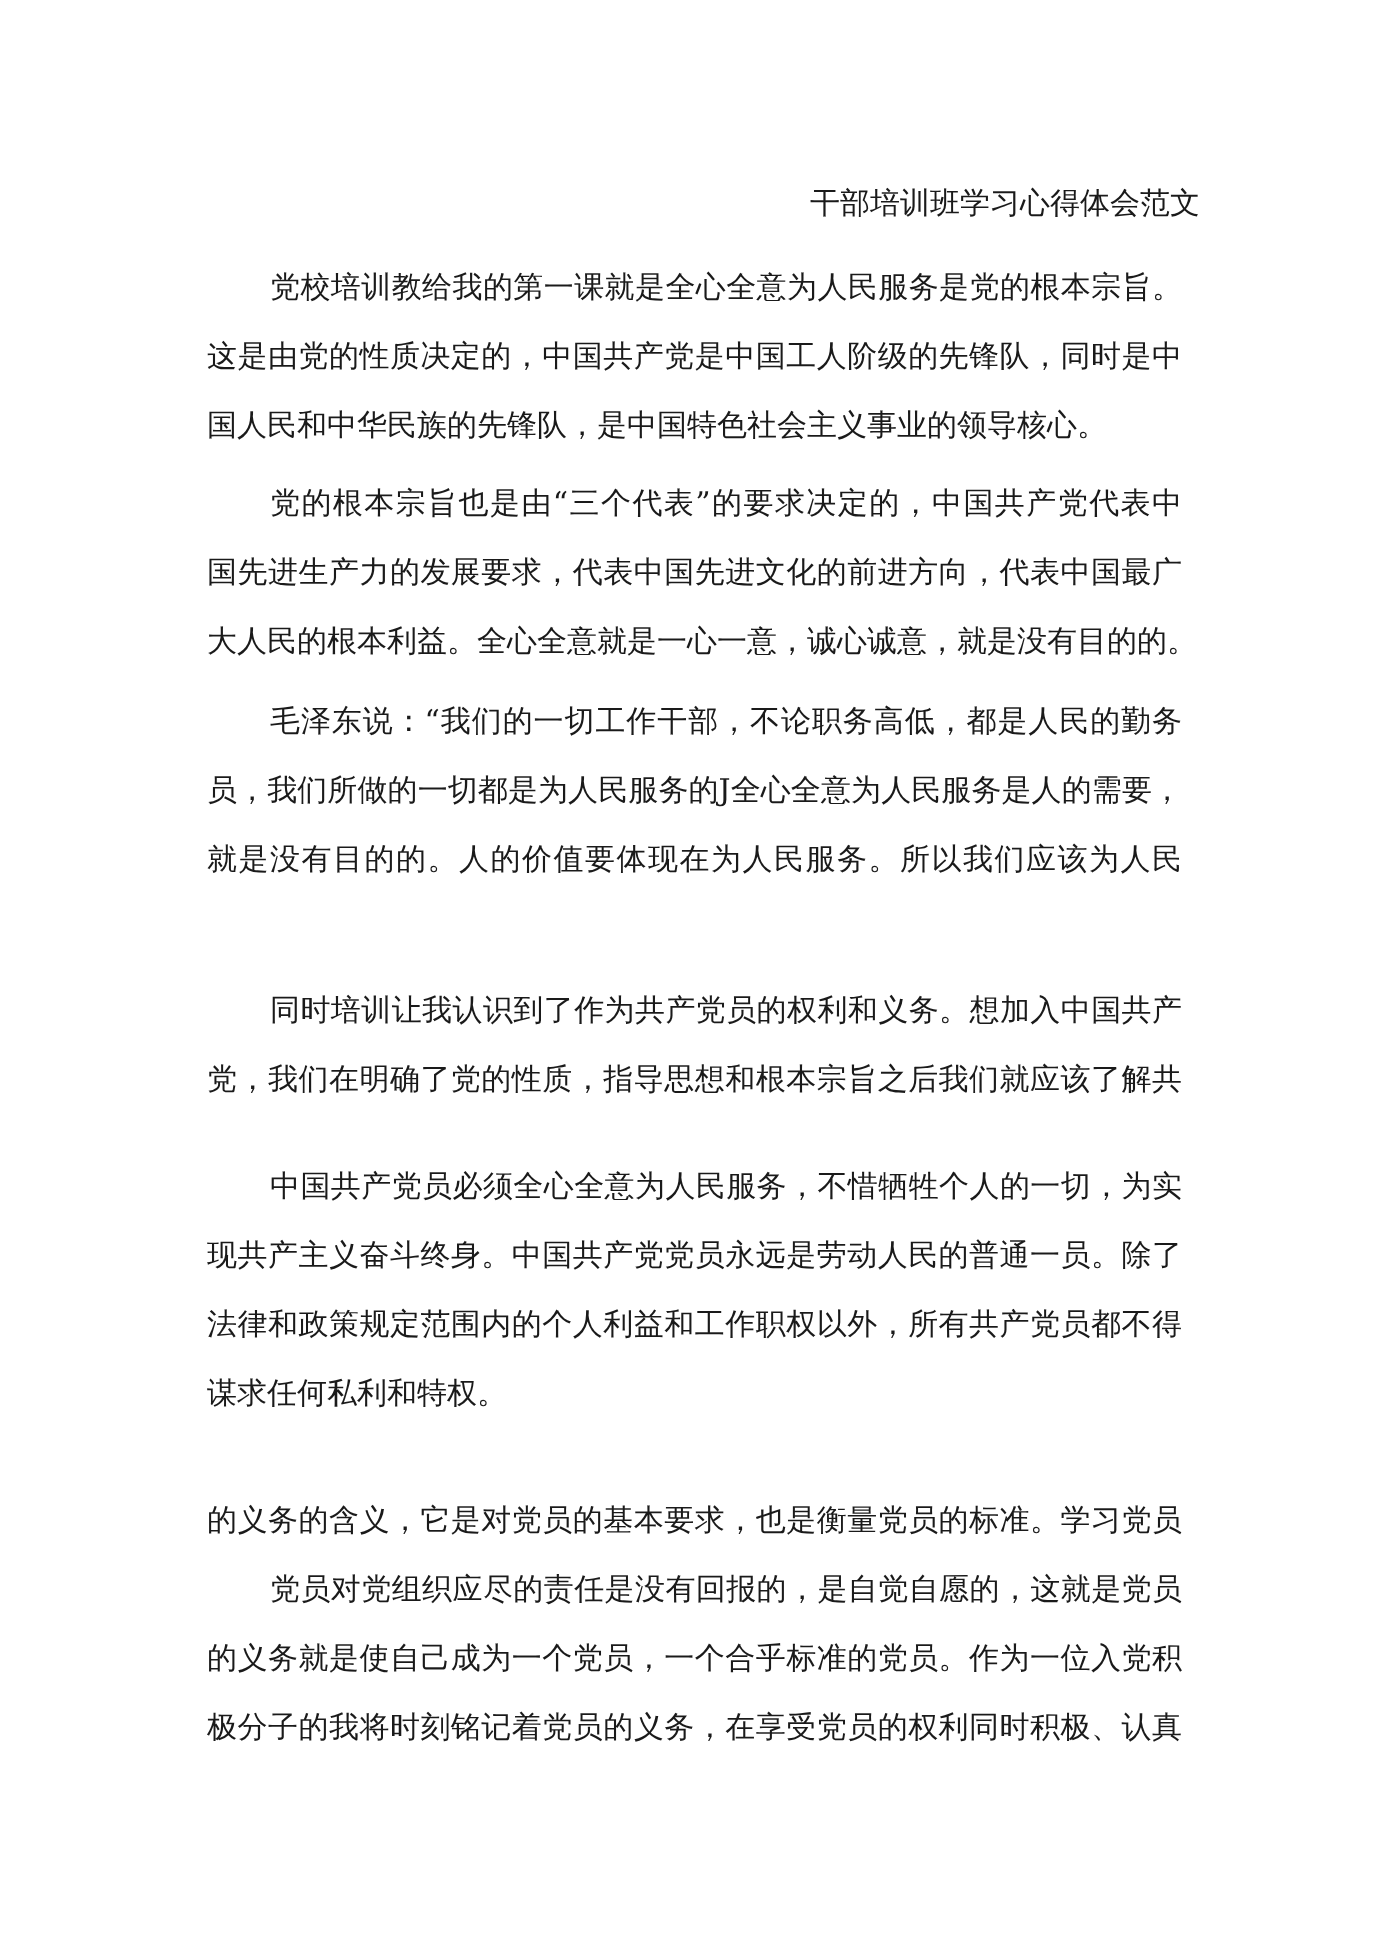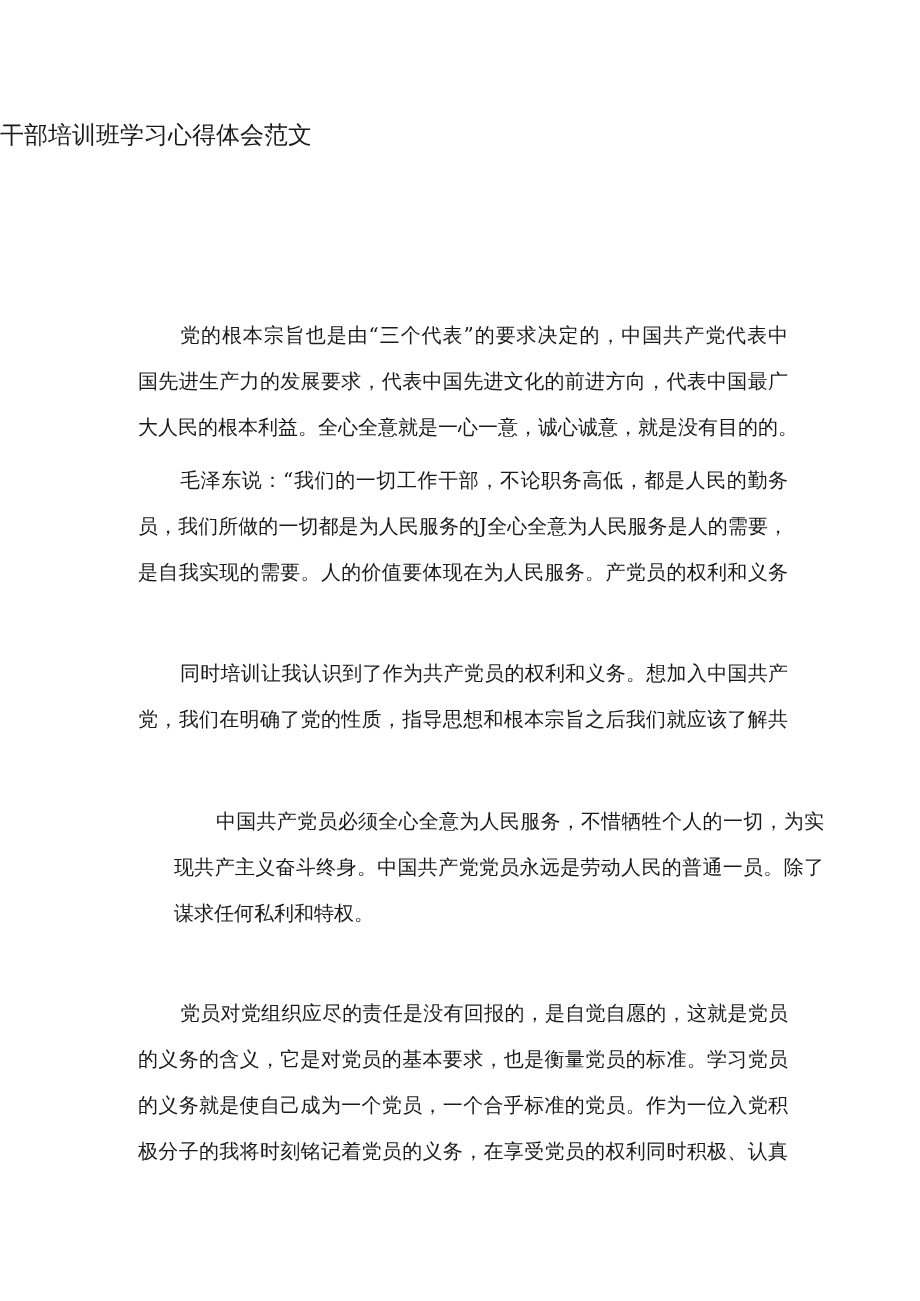--- a/index.html
+++ b/index.html
@@ -20,22 +20,22 @@
       left: 0; top: 0;
       width: 920px;
       height: 1301px;
       background: #ffffff;
     }
     .title {
       position: absolute;
       left: 0;
       width: 800px;
       top: 118px;
-      text-align: left;
-      font-size: 24px;
+      text-align: right;
+      font-size: 20px;
       line-height: 34px;
       letter-spacing: 0px;
       color: #1a1a1a;
       white-space: nowrap;
     }
     .para {
       position: absolute;
       left: 138px;
       width: 650px;
     }
@@ -58,44 +58,50 @@
       text-align-last: left;
     }
   </style>
 </head>
 <body>
 
 <div class="page">
 
   <div class="title">干部培训班学习心得体会范文</div>
 
+  <div class="para" style="top:176px;">
+    <span class="line first">党校培训教给我的第一课就是全心全意为人民服务是党的根本宗旨。</span>
+    <span class="line">这是由党的性质决定的，中国共产党是中国工人阶级的先锋队，同时是中</span>
+    <span class="line last">国人民和中华民族的先锋队，是中国特色社会主义事业的领导核心。</span>
+  </div>
 
   <div class="para" style="top:320px;">
     <span class="line first">党的根本宗旨也是由“三个代表”的要求决定的，中国共产党代表中</span>
     <span class="line">国先进生产力的发展要求，代表中国先进文化的前进方向，代表中国最广</span>
     <span class="line">大人民的根本利益。全心全意就是一心一意，诚心诚意，就是没有目的的。</span>
   </div>
 
   <div class="para" style="top:465px;">
     <span class="line first">毛泽东说：“我们的一切工作干部，不论职务高低，都是人民的勤务</span>
     <span class="line">员，我们所做的一切都是为人民服务的J全心全意为人民服务是人的需要，</span>
-    <span class="line">是自我实现的需要。人的价值要体现在为人民服务。产党员的权利和义务</span>
+    <span class="line">就是没有目的的。人的价值要体现在为人民服务。所以我们应该为人民</span>
   </div>
 
   <div class="para" style="top:658px;">
     <span class="line first">同时培训让我认识到了作为共产党员的权利和义务。想加入中国共产</span>
     <span class="line">党，我们在明确了党的性质，指导思想和根本宗旨之后我们就应该了解共</span>
   </div>
 
-  <div class="para" style="top:806px;margin-left:36px;">
+  <div class="para" style="top:775px;">
     <span class="line first">中国共产党员必须全心全意为人民服务，不惜牺牲个人的一切，为实</span>
     <span class="line">现共产主义奋斗终身。中国共产党党员永远是劳动人民的普通一员。除了</span>
+    <span class="line">法律和政策规定范围内的个人利益和工作职权以外，所有共产党员都不得</span>
     <span class="line last">谋求任何私利和特权。</span>
   </div>
 
   <div class="para" style="top:998px;">
+    <span class="line">的义务的含义，它是对党员的基本要求，也是衡量党员的标准。学习党员</span>
     <span class="line first">党员对党组织应尽的责任是没有回报的，是自觉自愿的，这就是党员</span>
-    <span class="line">的义务的含义，它是对党员的基本要求，也是衡量党员的标准。学习党员</span>
     <span class="line">的义务就是使自己成为一个党员，一个合乎标准的党员。作为一位入党积</span>
     <span class="line">极分子的我将时刻铭记着党员的义务，在享受党员的权利同时积极、认真</span>
   </div>
 
 </div>
 
 </body></html>

